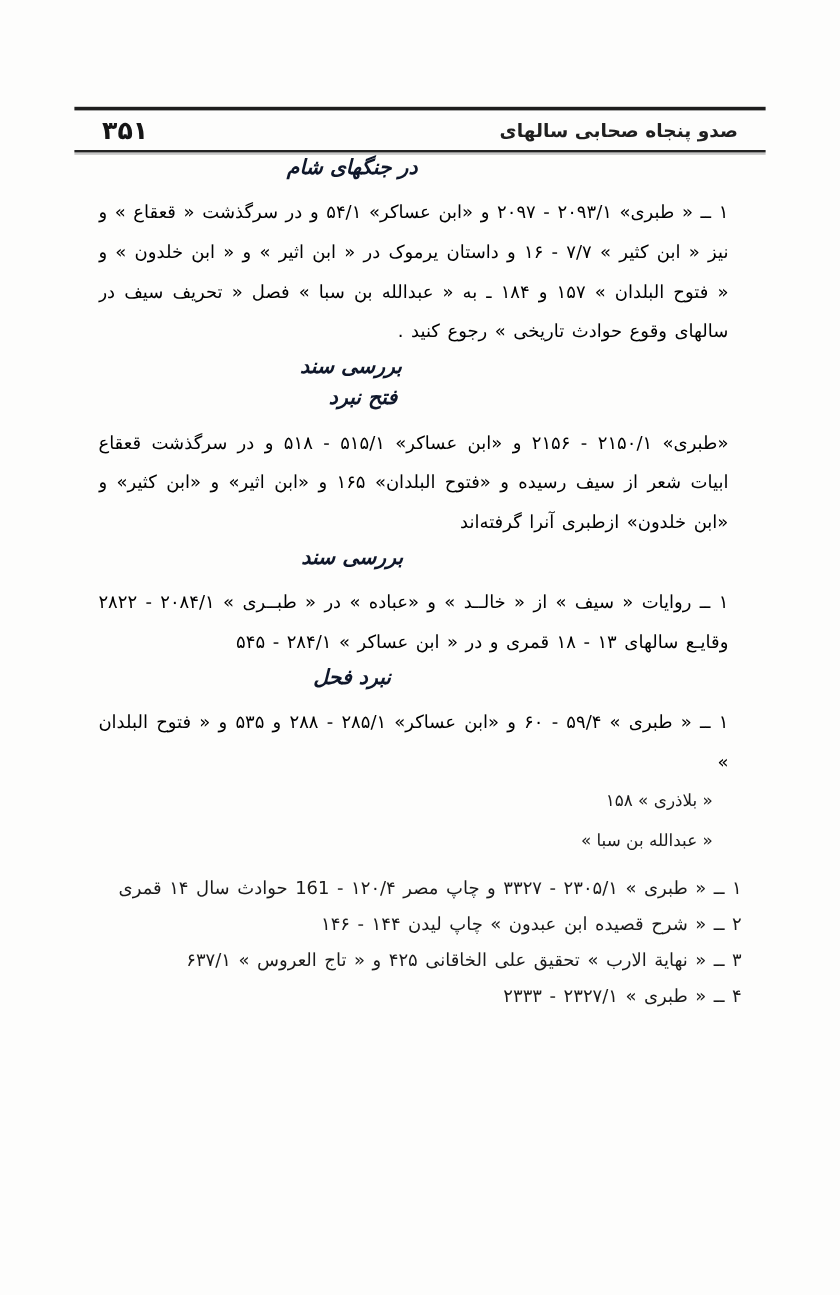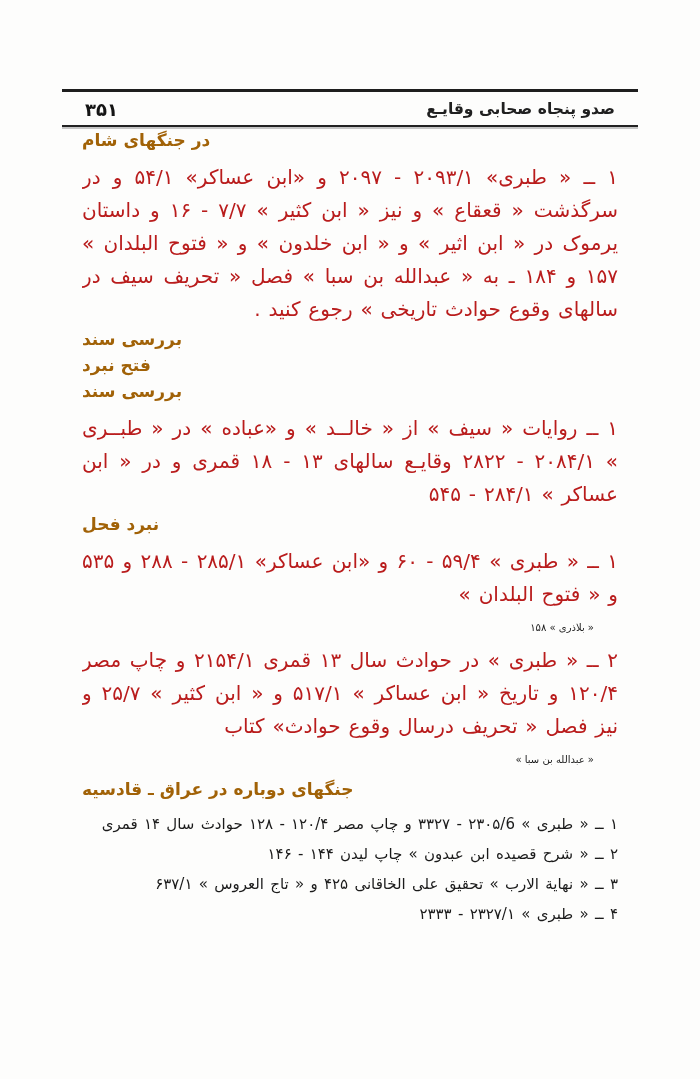--- a/index.html
+++ b/index.html
@@ -39,57 +39,58 @@
     justify-content: space-between;
     align-items: center;
   }
   .running-title {
     font-size: 15.5px;
     font-weight: bold;
     letter-spacing: 0;
     color: #202020;
   }
   .pagenum {
-    font-size: 18px;
+    font-size: 21px;
     font-weight: bold;
     color: #151515;
   }
   
   .content {
     position: absolute;
     top: 127px; right: 82px; left: 82px;
     height: 940px;
     overflow: hidden;
   }
   h2.sec-heading {
     margin: 0;
     font-size: 17px;
     font-weight: bold;
     line-height: 26px;
-    text-align: left;
-    color: #a16207;
+    text-align: center;
+    color: #0f172a;
+    font-style: italic;
   }
   .h-off-a { padding-left: 0; padding-right: 113px; margin-top: 23px; }
   .h-off-b { padding-right: 115px; margin-top: 15px; }
   .h-off-c { padding-right: 95px;  margin-top: 17px; }
   .h-off-d { padding-right: 113px; margin-top: 17px; }
   .h-off-e { padding-right: 113px; margin-top: 15px; }
   .h-off-f { padding-right: 175px; margin-top: 17px; }
   p.para {
-    margin: 8px 0 0 0;
-    font-size: 20px;
+    margin: 8px 11px 0 0;
+    font-size: 15px;
     line-height: 33px;
     text-align: justify;
     word-spacing: 1.5px;
-    color: #b91c1c;
+    color: #000000;
   }
   p.para.no-top { margin-top: 0; }
   p.tail-line {
     margin: 0;
-    font-size: 10px;
+    font-size: 14px;
     line-height: 33px;
     text-align: right;
     padding-right: 24px;
     color: #1a1a1a;
   }
   p.ref-line {
     margin: 0;
     font-size: 15px;
     line-height: 30px;
     text-align: right;
@@ -99,58 +100,57 @@
   .ref-list { margin-top: 7px; }
 </style>
 </head>
 <body>
 
 <div class="page">
 
   <header>
     <div class="rule-top"></div>
     <div class="header-row">
-      <span class="running-title">صدو پنجاه صحابی وقایـع</span>
+      <span class="running-title">صدو پنجاه صحابی سالهای</span>
       <span class="pagenum">۳۵۱</span>
     </div>
     <div class="rule-bottom"></div>
   </header>
 
   <main class="content">
 
     <section>
       <h2 class="sec-heading h-off-a">در جنگهای شام</h2>
       <p class="para">۱ ــ « طبری» ۲۰۹۳/۱ - ۲۰۹۷ و «ابن عساکر» ۵۴/۱ و در سرگذشت « قعقاع » و نیز « ابن کثیر » ۷/۷ - ۱۶ و داستان یرموک در « ابن اثیر » و « ابن خلدون » و « فتوح البلدان » ۱۵۷ و ۱۸۴ ـ به « عبدالله بن سبا » فصل « تحریف سیف در سالهای وقوع حوادث تاریخی » رجوع کنید .</p>
     </section>
 
     <section>
       <h2 class="sec-heading h-off-b">بررسی سند</h2>
     </section>
 
     <section>
       <h2 class="sec-heading h-off-c">فتح نبرد</h2>
+      <p class="para">«طبری»  ۲۱۵۰/۱ - ۲۱۵۶ و «ابن عساکر» ۵۱۵/۱ - ۵۱۸ و در سرگذشت قعقاع ابیات شعر از سیف رسیده و «فتوح البلدان» ۱۶۵ و «ابن اثیر» و «ابن کثیر» و «ابن خلدون» ازطبری آنرا گرفته‌اند</p>
     </section>
 
     <section>
       <h2 class="sec-heading h-off-d">بررسی سند</h2>
       <p class="para">۱ ــ روایات « سیف » از « خالــد » و «عباده » در « طبــری » ۲۰۸۴/۱ - ۲۸۲۲ وقایـع سالهای ۱۳ - ۱۸ قمری و در « ابن عساکر » ۲۸۴/۱ - ۵۴۵</p>
     </section>
 
     <section>
       <h2 class="sec-heading h-off-e">نبرد فحل</h2>
       <p class="para">۱ ــ « طبری » ۵۹/۴ - ۶۰ و «ابن عساکر» ۲۸۵/۱ - ۲۸۸ و ۵۳۵ و « فتوح البلدان »</p>
       <p class="tail-line">« بلاذری » ۱۵۸</p>
-      <p class="para no-top">۲ ــ « طبری » در حوادث سال ۱۳ قمری ۲۱۵۴/۱ و چاپ مصر ۱۲۰/۴ و تاریخ « ابن عساکر » ۵۱۷/۱ و « ابن کثیر » ۲۵/۷ و نیز فصل « تحریف درسال وقوع حوادث» کتاب</p>
       <p class="tail-line">« عبدالله بن سبا »</p>
     </section>
 
     <section>
-      <h2 class="sec-heading h-off-f">جنگهای دوباره در عراق ـ قادسیه</h2>
       <div class="ref-list">
-        <p class="ref-line">۱ ــ « طبری » ۲۳۰۵/6 - ۳۳۲۷ و چاپ مصر ۱۲۰/۴ - ۱۲۸ حوادث سال ۱۴ قمری</p>
+        <p class="ref-line">۱ ــ « طبری » ۲۳۰۵/۱ - ۳۳۲۷ و چاپ مصر ۱۲۰/۴ - 161 حوادث سال ۱۴ قمری</p>
         <p class="ref-line">۲ ــ « شرح قصیده ابن عبدون » چاپ لیدن ۱۴۴ - ۱۴۶</p>
         <p class="ref-line">۳ ــ « نهایة الارب » تحقیق علی الخاقانی ۴۲۵ و « تاج العروس » ۶۳۷/۱</p>
         <p class="ref-line">۴ ــ « طبری » ۲۳۲۷/۱ - ۲۳۳۳</p>
       </div>
     </section>
 
   </main>
 </div>
 
 </body></html>

